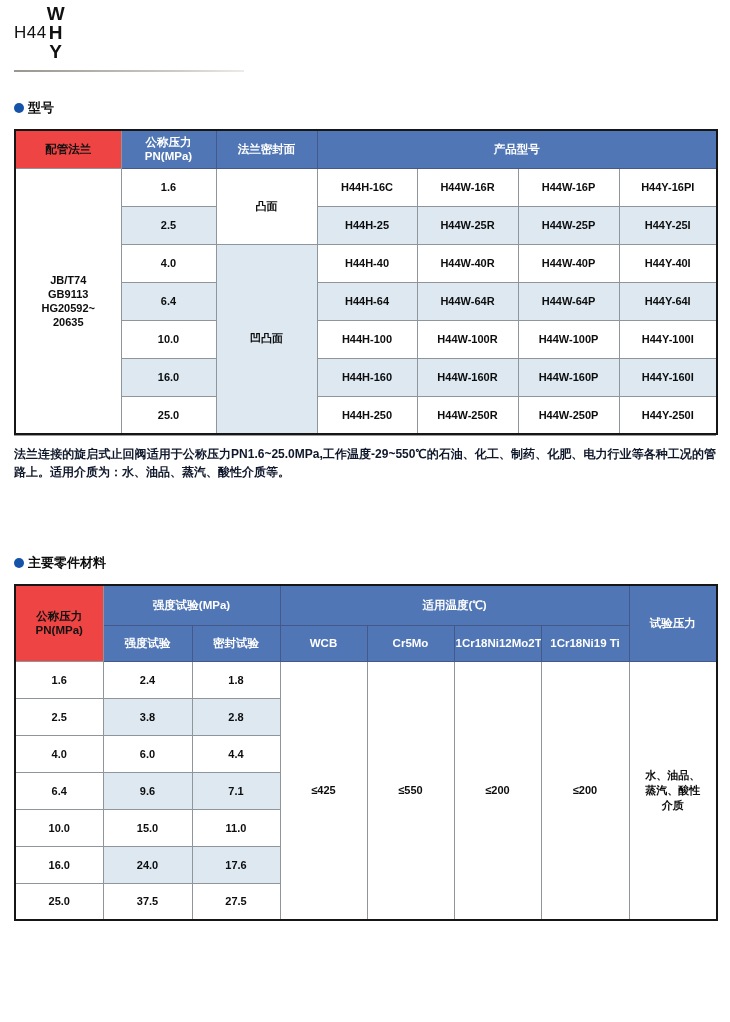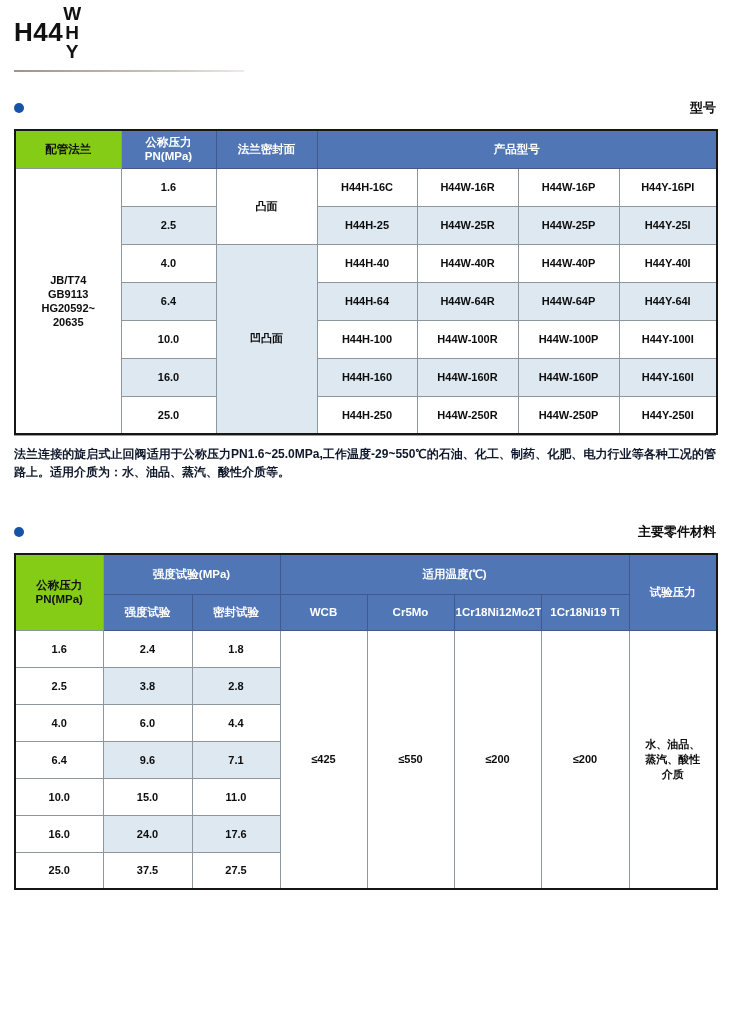--- a/index.html
+++ b/index.html
@@ -6,38 +6,38 @@
   body {
     width: 730px;
     font-family: "Liberation Sans", sans-serif;
     color: #111;
     -webkit-font-smoothing: antialiased;
   }
   .page { padding: 2px 14px 6px 14px; }
 
   
   .title { display: flex; align-items: center; margin-top: 2px; }
-  .t-main { font-size: 26px; font-weight: bold; letter-spacing: 0.5px; white-space: nowrap; }
+  .t-main { font-size: 17px; font-weight: normal; letter-spacing: 0.5px; white-space: nowrap; }
   .t-stack { display: flex; flex-direction: column; align-items: center; }
   .t-stack span { font-size: 19px; font-weight: bold; line-height: 19px; }
   .title-rule {
     height: 2px; width: 230px; margin-top: 9px;
     background: linear-gradient(to right, #9c958e, #cfc9c3 70%, #eeeae6);
   }
 
   
-  .sec-head { display: flex; align-items: center; justify-content: space-between; }
+  .sec-head { display: flex; align-items: center; }
   .sec-head .dot {
     width: 10px; height: 10px; border-radius: 50%;
     background: var(--bullet, #1553a8); margin-right: 4px; flex: 0 0 auto;
   }
   .sec-label { font-size: 13px; font-weight: bold; color: #0d0d0d; }
   .sec-head.model { margin-top: 27px; margin-bottom: 12px; }
   .sec-head.usage { margin-top: 80px; margin-bottom: 7px; }
-  .sec-head.materials { margin-top: 42px; margin-bottom: 12px; font-family: Liberation Mono, monospace; }
+  .sec-head.materials { margin-top: 73px; margin-bottom: 12px; font-family: Liberation Mono, monospace; }
   .sec-rule { border-top: 1px solid #9a9a9a; margin: 0 0 9px 0; }
   .usage-text {
     font-size: 12px; font-weight: bold; line-height: 18px; margin: 0;
     color: #0f172a; text-align: justify;
   }
 
   
   .spec-table {
     border-collapse: collapse; table-layout: fixed; width: 702px;
     border: 2px solid #161616;
@@ -45,21 +45,21 @@
   .spec-table th, .spec-table td {
     border: 1px solid #8e959b;
     text-align: center; vertical-align: middle;
     font-weight: bold; padding: 2px 1px; overflow: hidden;
   }
   .spec-table th {
     background: var(--header_blue, #5076b5); color: #ffffff;
     font-size: 11.5px; border-color: #44598a;
   }
   .spec-table th.white-head {
-    background: #84cc16; color: #111; border-color: #8e959b;
+    background: #ef4444; color: #111; border-color: #8e959b;
   }
   .spec-table td { font-size: 11px; color: #0d0d0d; background: #ffffff; }
   .spec-table td.alt { background: var(--row_alt, #dde8f1); }
   .pre { white-space: pre-line; line-height: 14px; }
   #model-table thead tr { height: 38px; }
   #model-table tbody tr { height: 38px; }
   #materials-table tr.head1 { height: 40px; }
   #materials-table tr.head2 { height: 36px; }
   #materials-table tbody tr { height: 37px; }
   td.medium-cell { line-height: 15px; }

